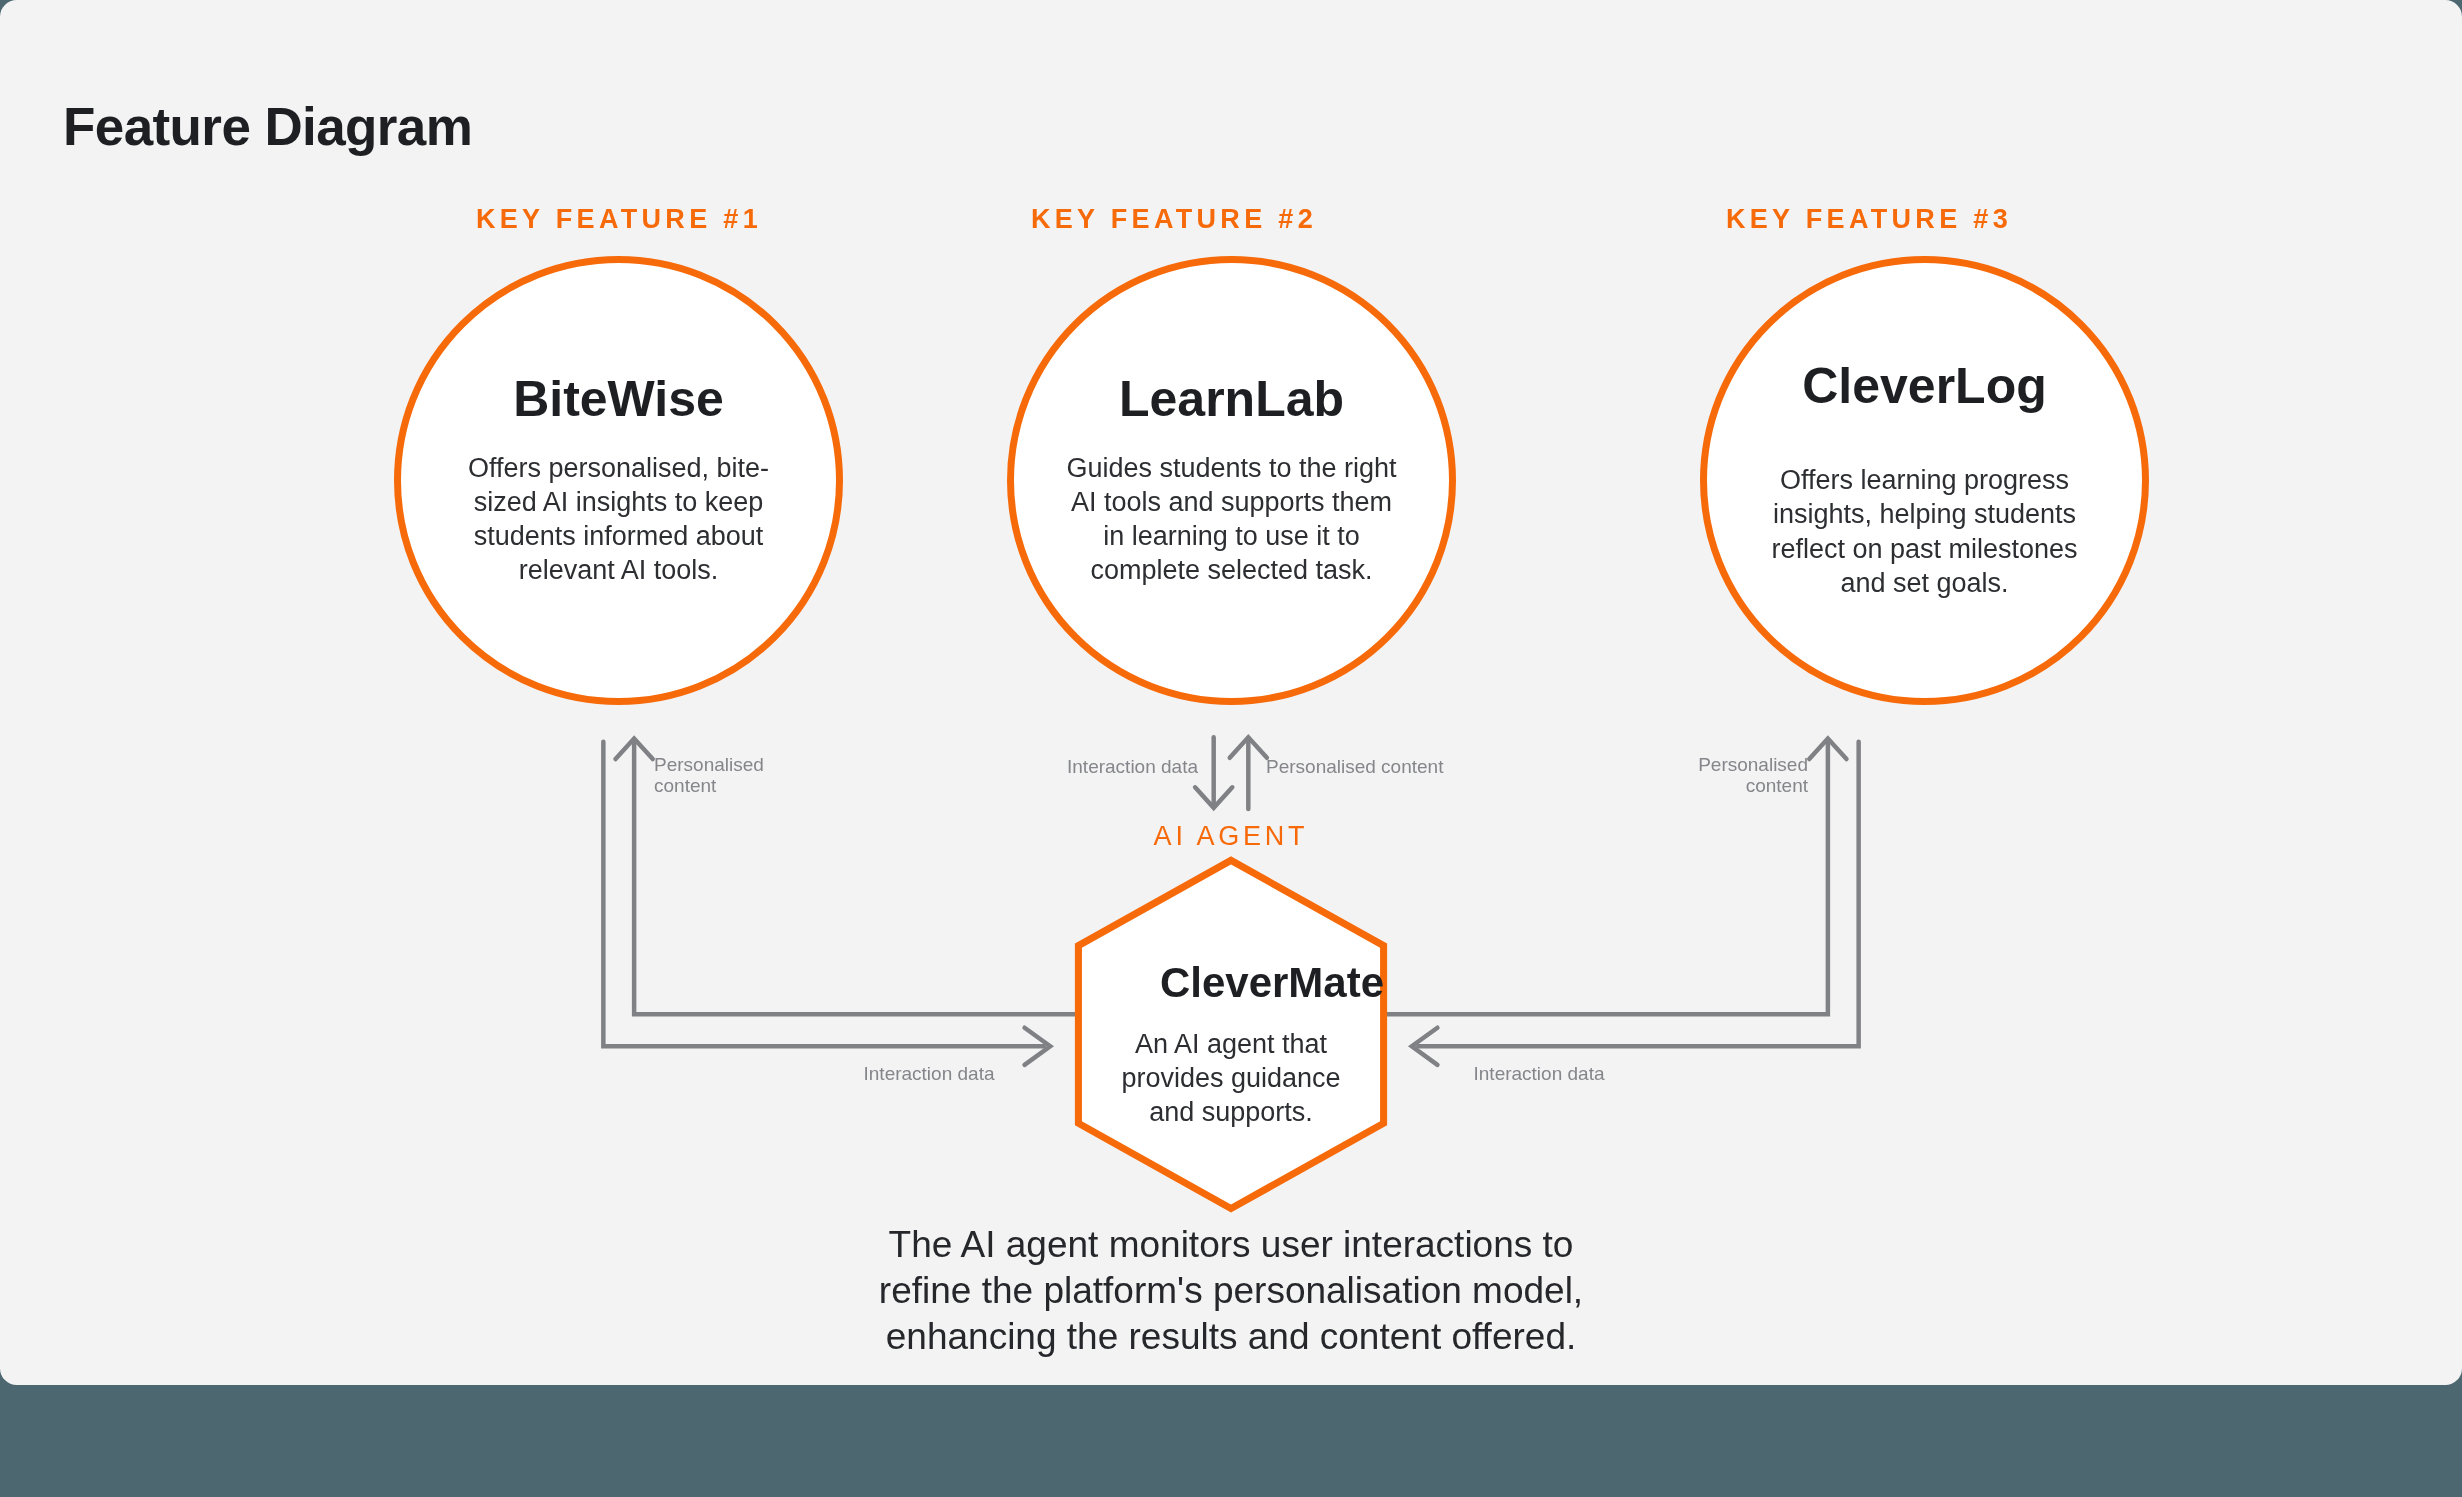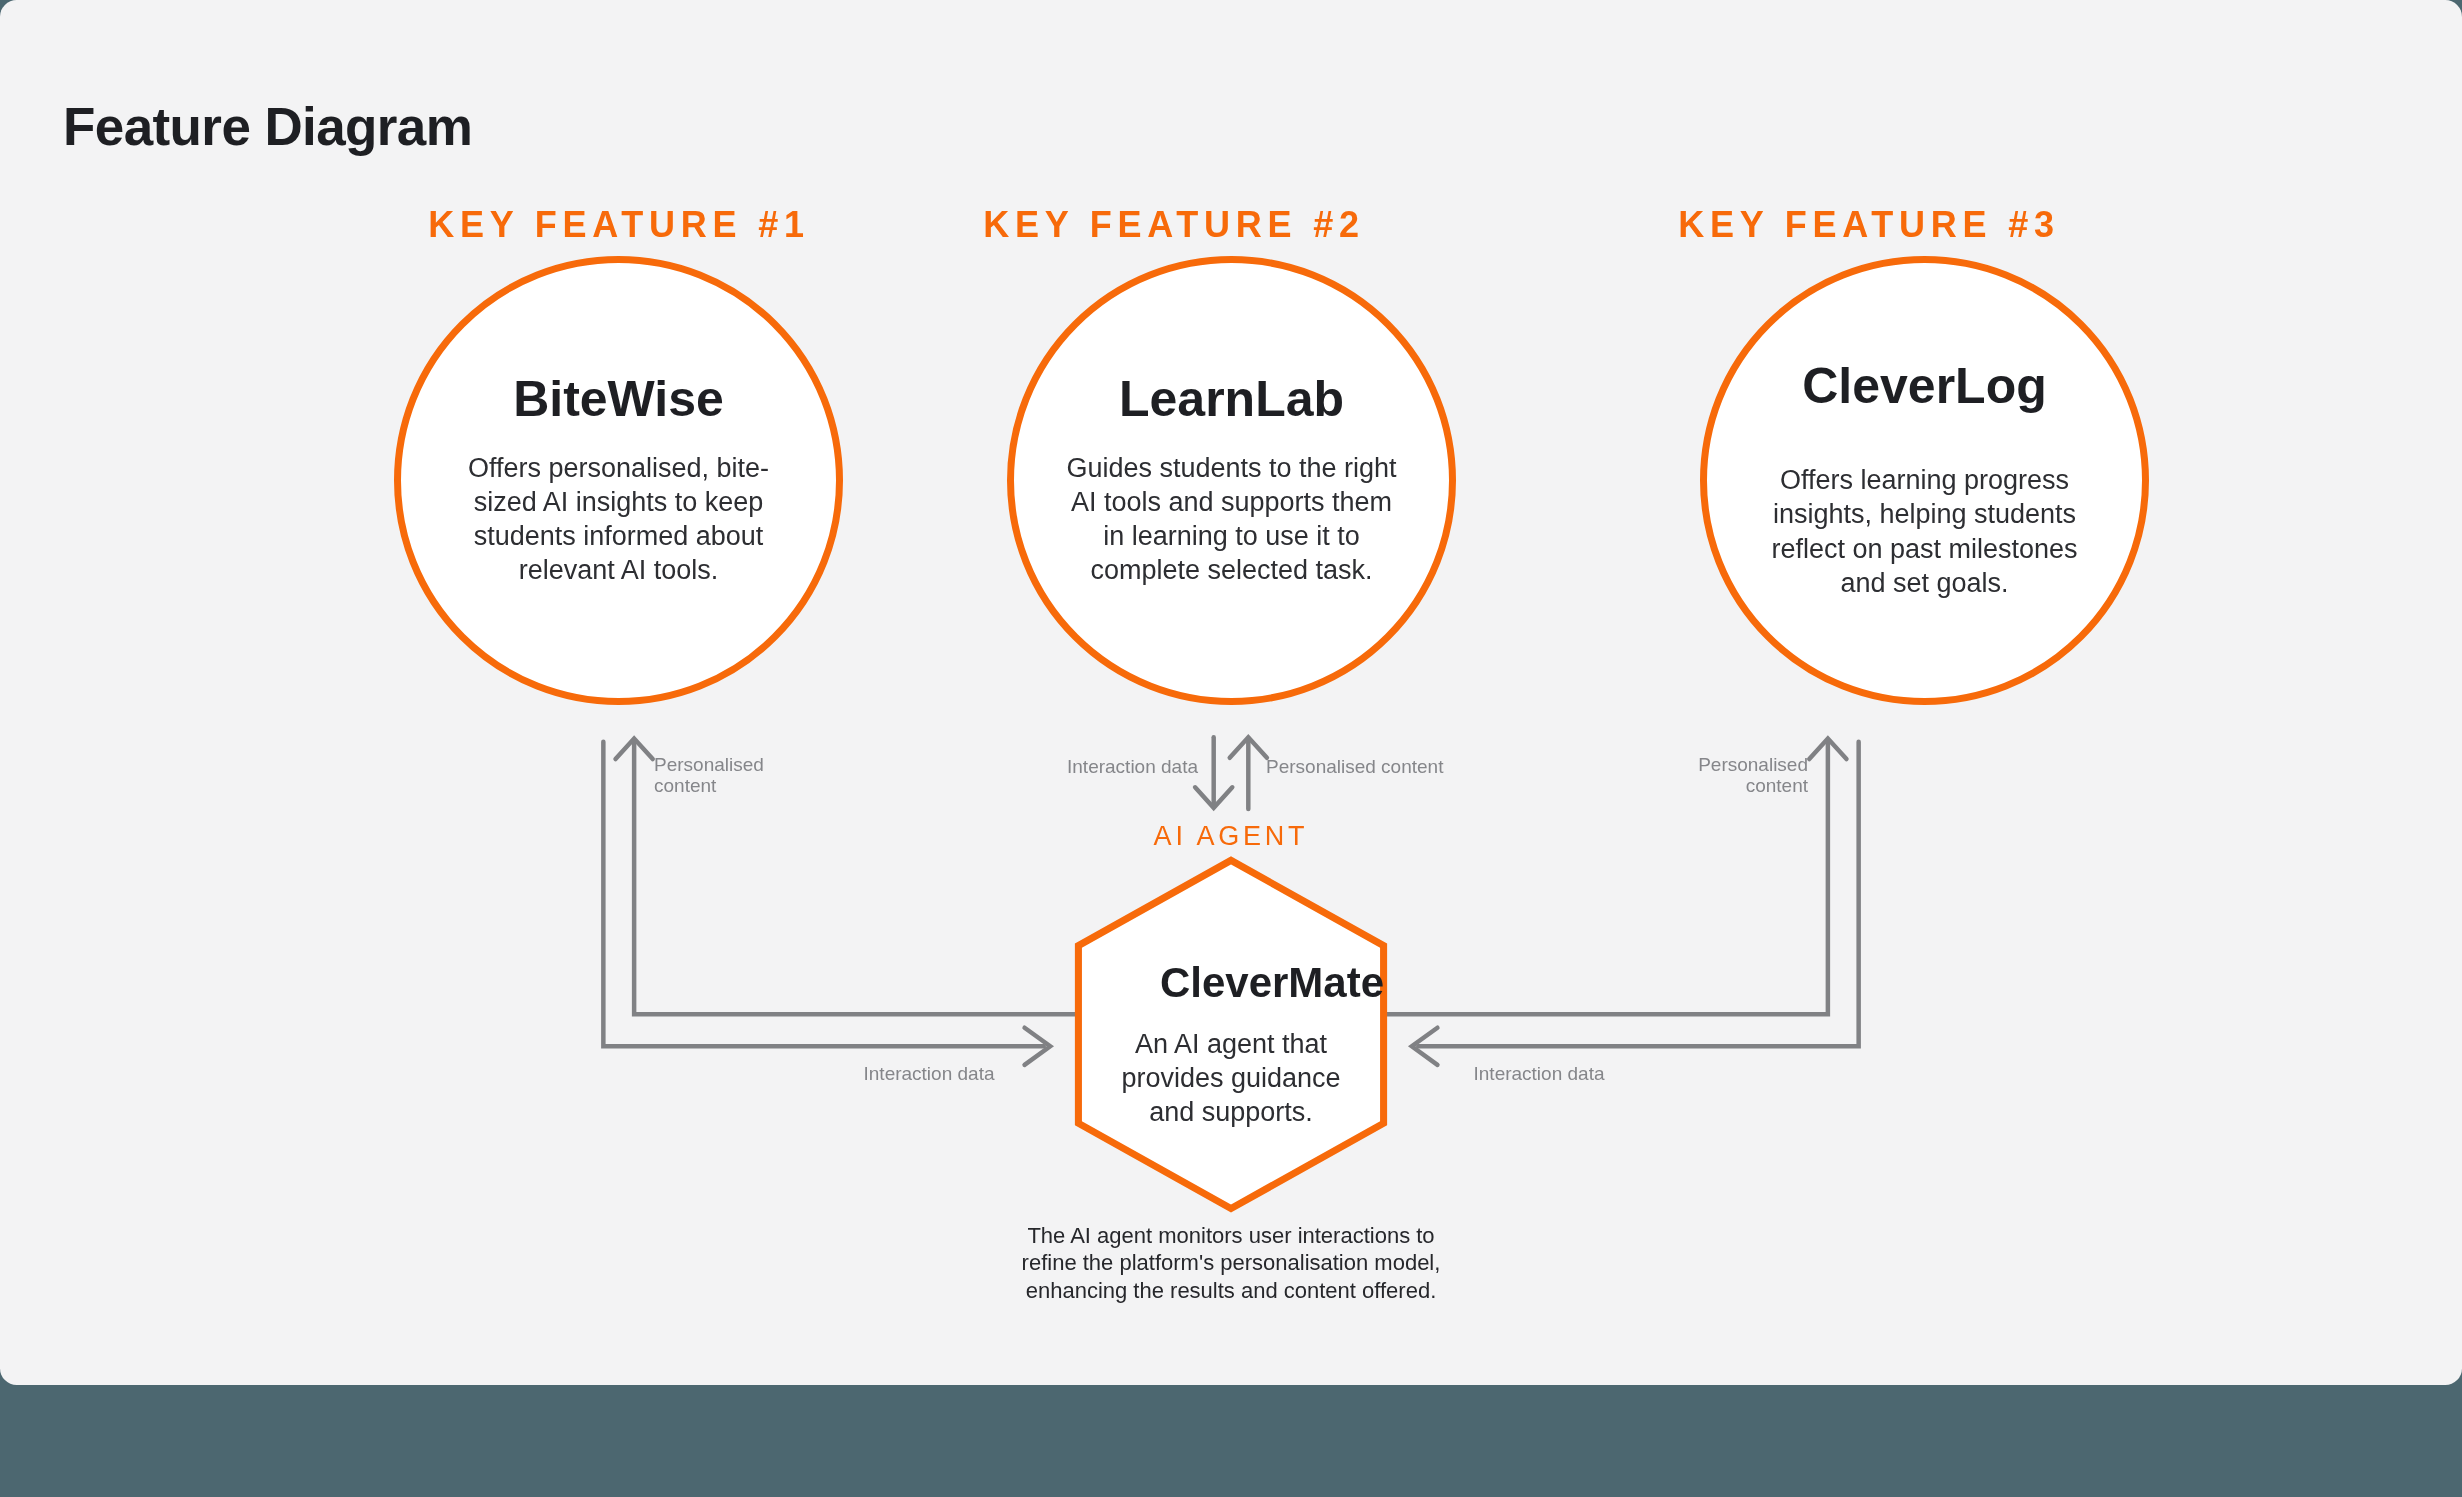--- a/index.html
+++ b/index.html
@@ -13,21 +13,21 @@
   .panel{
     position:absolute;left:0;top:0;width:2462px;height:1385px;
     background:#F3F3F4;border-radius:16.7px;
   }
   .page-title{
     position:absolute;left:63px;top:96px;
     font-size:53px;font-weight:700;color:#1E1F23;letter-spacing:-0.6px;
   }
   .feature-tag{
     position:absolute;top:204px;transform:translateX(-50%);
-    font-size:36px;font-weight:700;color:#F76A0A;letter-spacing:0.16em;
+    font-size:27px;font-weight:700;color:#F76A0A;letter-spacing:0.16em;
     white-space:nowrap;
   }
   .tag-1{left:619px;} .tag-2{left:1174px;} .tag-3{left:1844px;margin-left:25px;}
   .circle{
     position:absolute;top:256px;width:449px;height:449px;
     box-sizing:border-box;border:7.7px solid #F76A0A;border-radius:50%;
     background:#FFFFFF;
     display:flex;flex-direction:column;align-items:center;justify-content:center;
     text-align:center;padding:0 28px;
   }
@@ -54,21 +54,21 @@
   .agent-title{
     position:absolute;left:1231px;top:962px;transform:translateX(-50%);
     font-size:42px;font-weight:700;color:#1E1F23;line-height:1;white-space:nowrap;margin-left:41px;
   }
   .agent-desc{
     position:absolute;left:1231px;top:1027px;transform:translateX(-50%);
     font-size:27px;color:#2D2E32;line-height:1.26;text-align:center;white-space:pre-line;
   }
   .agent-note{
     position:absolute;left:1231px;top:1222px;transform:translateX(-50%);
-    font-size:22px;color:#26272B;line-height:1.24;text-align:center;white-space:pre-line;
+    font-size:37px;color:#26272B;line-height:1.24;text-align:center;white-space:pre-line;
   }
   svg.layer{position:absolute;left:0;top:0;}
   .conn{stroke:#808184;stroke-width:7;fill:none;stroke-linecap:round;}
   .hex{fill:#FFFFFF;stroke:#F76A0A;stroke-width:11;stroke-linejoin:miter;}
 </style>
 </head>
 <body>
 
 <div id="canvas">
 

